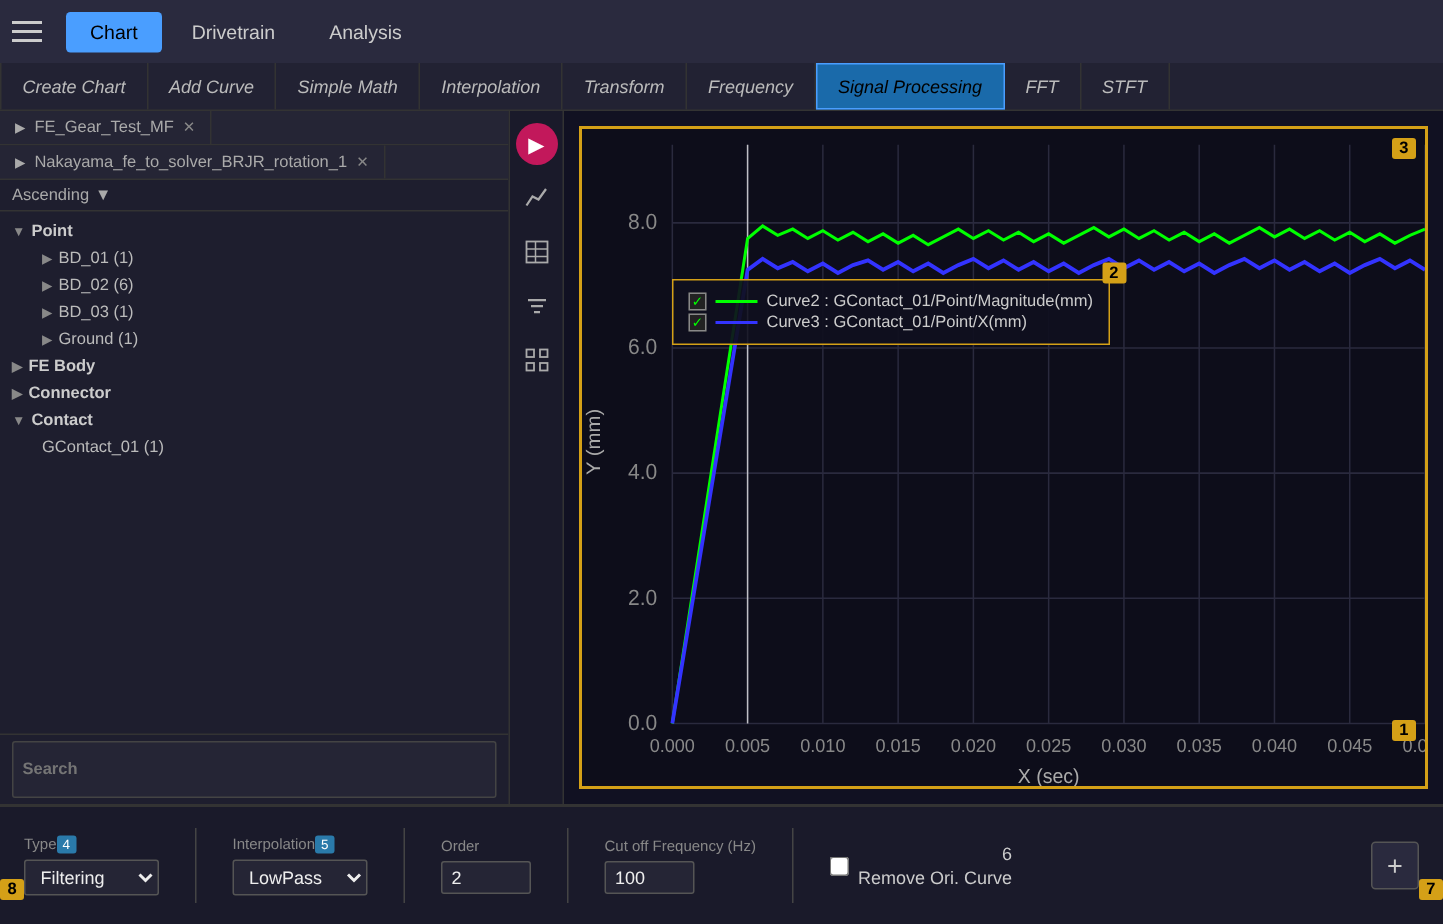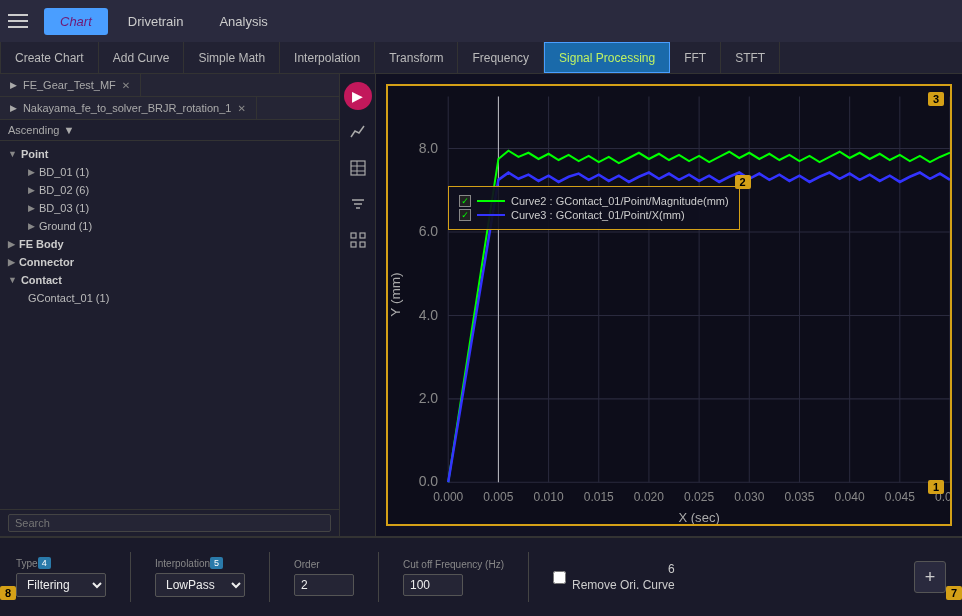--- a/index.html
+++ b/index.html
@@ -40,48 +40,48 @@
     }
     .nav-item {
       padding: 6px 16px;
       cursor: pointer;
       color: #ccc;
       border-radius: 3px;
       font-size: 13px;
     }
     .nav-item.active {
       background: #4a9eff;
-      color: #701a75;
-      font-style: italic;
+      color: #000000;
     }
 
     
     .toolbar {
       background: #222233;
       height: 32px;
       display: flex;
       align-items: center;
       border-bottom: 1px solid #333;
+      font-style: italic;
     }
     .toolbar-item {
       padding: 5px 14px;
       cursor: pointer;
       color: #bbb;
       font-size: 12px;
       border-right: 1px solid #333;
       height: 100%;
       display: flex;
       align-items: center;
     }
     .toolbar-item:first-child {
       border-left: 1px solid #333;
     }
     .toolbar-item.active {
       background: #1a6aaa;
-      color: #bef264;
+      color: #000000;
       border: 1px solid #4a9eff;
     }
 
     
     .main-content {
       display: flex;
       height: calc(616px - 42px - 32px - 80px);
     }
 
     
@@ -150,24 +150,25 @@
     }
     .search-row {
       padding: 4px 8px;
       border-top: 1px solid #333;
     }
     .search-input {
       width: 100%;
       background: #252535;
       border: 1px solid #444;
       color: #bbb;
-      padding: 2px 6px;
+      padding: 12px 6px;
       font-size: 11px;
       border-radius: 2px;
       outline: none;
+      font-weight: bold;
     }
 
     
     .chart-area {
       flex: 1;
       background: #111122;
       position: relative;
       display: flex;
     }
     .chart-sidebar {

